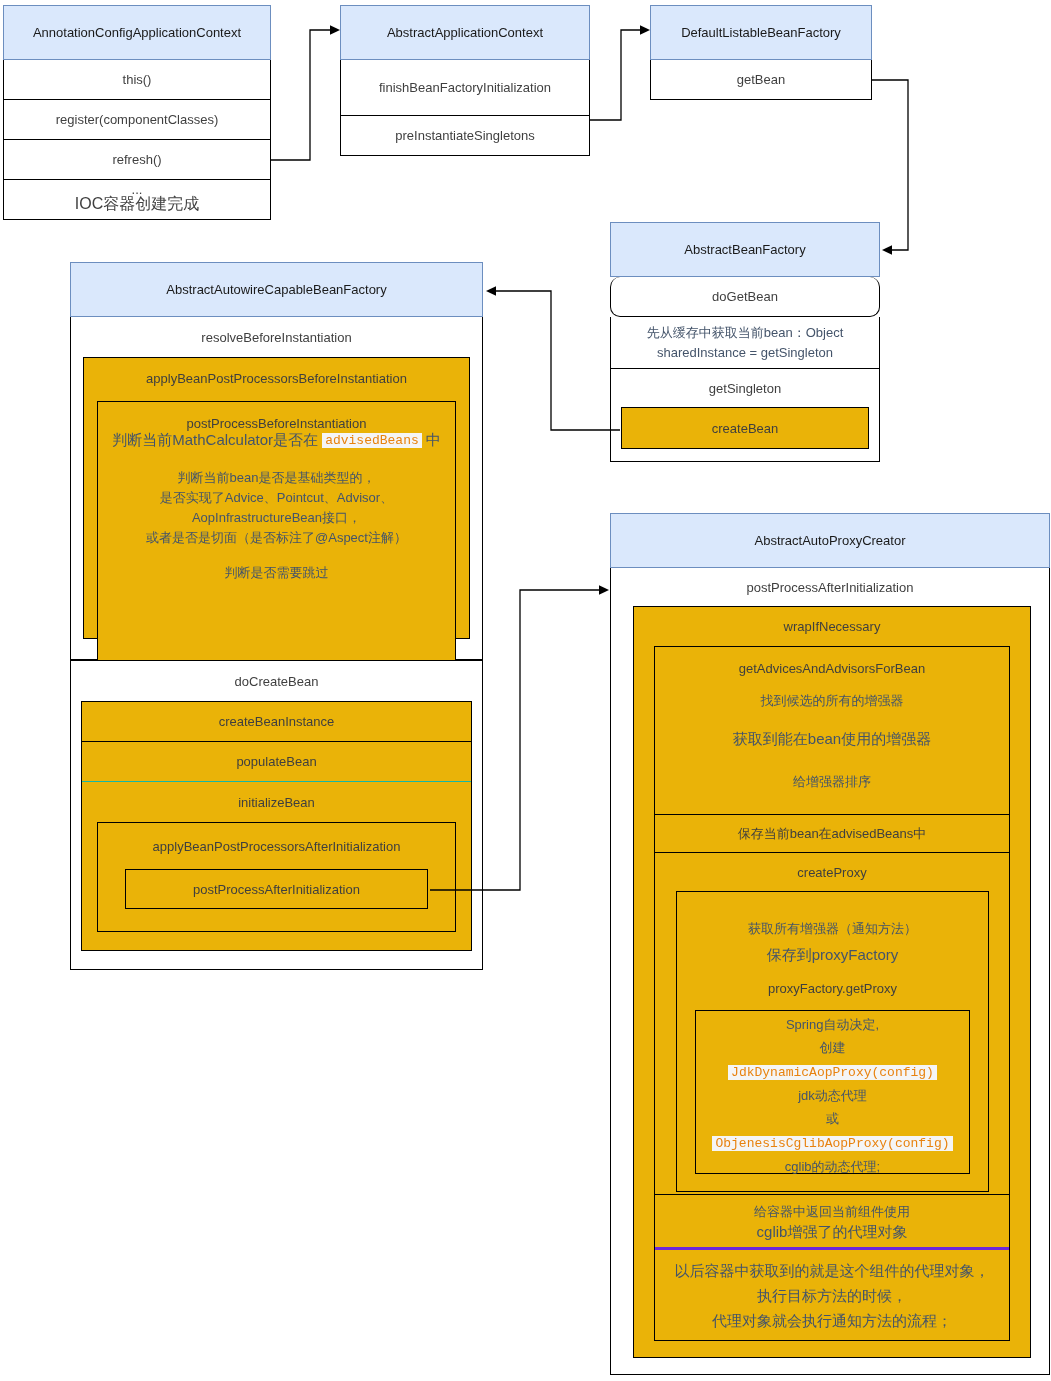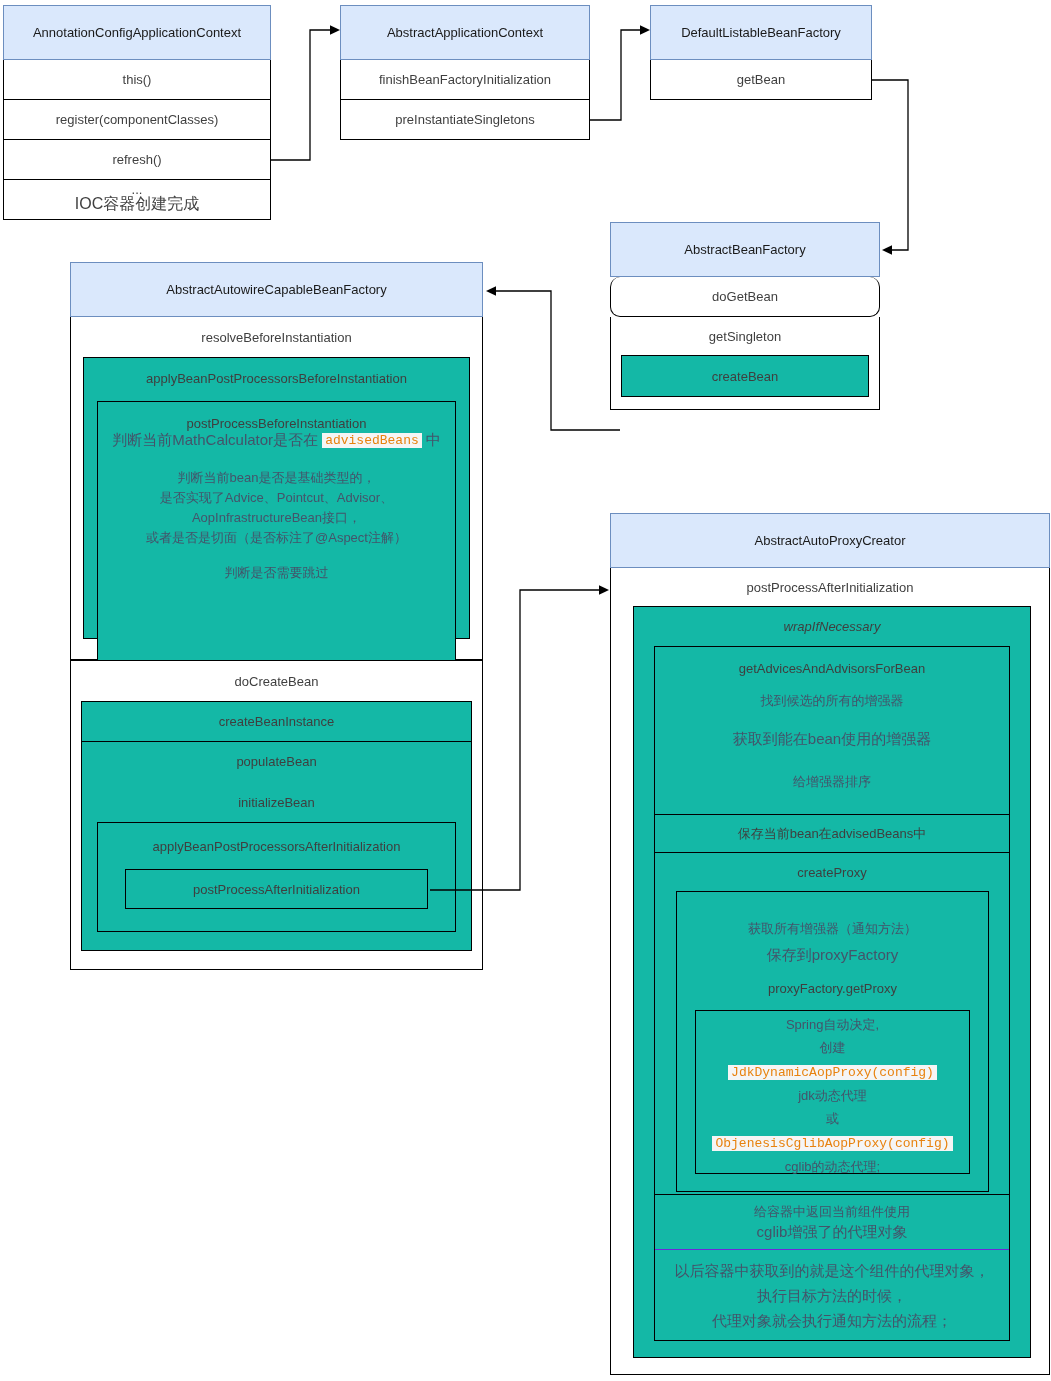--- a/index.html
+++ b/index.html
@@ -8,21 +8,21 @@
   .box{position:absolute;box-sizing:border-box;}
   .box *{box-sizing:border-box;}
   .hdr{height:55px;background:#DAE8FC;border:1px solid #6C8EBF;display:flex;
        align-items:center;justify-content:center;font-size:13px;color:#1a1a1a;}
   .cell{border:1px solid #000;border-top:none;background:#fff;display:flex;
         align-items:center;justify-content:center;font-size:13px;color:#3F3F3F;
         text-align:center;flex-direction:column;}
   .body{border:1px solid #000;border-top:none;background:#fff;}
   .seclabel{height:40px;display:flex;align-items:center;justify-content:center;
             font-size:13px;color:#3F3F3F;}
-  .ibox{border:1px solid #000;background:#14b8a6;}
+  .ibox{border:1px solid #000;background:#eab308;}
   .m{font-size:13px;color:#3F3F3F;text-align:center;}
   .zh{font-size:13px;color:#44546A;text-align:center;}
   .zh-lg{font-size:15px;color:#44546A;text-align:center;}
   .code{font-family:"Liberation Mono","DejaVu Sans Mono",monospace;color:#E8820E;
         background:#F5F5F5;font-size:13px;padding:0 3px;}
   .ctr{display:flex;align-items:center;justify-content:center;}
   svg.wires{position:absolute;left:0;top:0;pointer-events:none;}
 </style>
 </head>
 <body>
@@ -35,32 +35,36 @@
     <div class="cell" style="height:40px;">register(componentClasses)</div>
     <div class="cell" style="height:40px;">refresh()</div>
     <div class="cell" style="height:40px;">
       <div class="m" style="line-height:9px;">...</div>
       <div class="m" style="font-size:16px;line-height:20px;">IOC容器创建完成</div>
     </div>
   </div>
 
   <div class="box" style="left:340px;top:5px;width:250px;">
     <div class="hdr">AbstractApplicationContext</div>
-    <div class="cell" style="height:40px;">finishBeanFactoryInitialization</div>
+    <div class="cell" style="height:56px;">finishBeanFactoryInitialization</div>
     <div class="cell" style="height:40px;">preInstantiateSingletons</div>
   </div>
 
   <div class="box" style="left:650px;top:5px;width:222px;">
     <div class="hdr">DefaultListableBeanFactory</div>
     <div class="cell" style="height:40px;">getBean</div>
   </div>
 
   <div class="box" style="left:610px;top:222px;width:270px;">
     <div class="hdr">AbstractBeanFactory</div>
     <div class="cell" style="height:40px;border-radius:10px;">doGetBean</div>
+    <div class="cell" style="height:52px;">
+      <div class="zh" style="line-height:20px;">先从缓存中获取当前bean：Object</div>
+      <div class="zh" style="line-height:20px;">sharedInstance = getSingleton</div>
+    </div>
     <div class="body" style="height:93px;">
       <div class="seclabel" style="height:38px;">getSingleton</div>
       <div class="ibox ctr" style="height:42px;margin:0 10px;">
         <span class="m">createBean</span>
       </div>
     </div>
   </div>
 
   <div class="box" style="left:70px;top:262px;width:413px;">
     <div class="hdr">AbstractAutowireCapableBeanFactory</div>
@@ -107,21 +111,21 @@
         </div>
       </div>
     </div>
   </div>
 
   <div class="box" style="left:610px;top:513px;width:440px;height:862px;">
     <div class="hdr">AbstractAutoProxyCreator</div>
     <div class="body" style="height:807px;">
       <div class="seclabel" style="height:38px;">postProcessAfterInitialization</div>
       <div class="ibox" style="height:752px;margin-left:22px;width:398px;">
-        <div class="seclabel" style="height:39px;font-style:italic;">wrapIfNecessary</div>
+        <div class="seclabel" style="height:39px;">wrapIfNecessary</div>
         <div class="ibox" style="height:695px;margin:0 20px;display:flex;flex-direction:column;">
 
           <div style="height:168px;border-bottom:1px solid #000;">
             <div class="m" style="margin-top:14px;">getAdvicesAndAdvisorsForBean</div>
             <div class="zh" style="margin-top:16px;">找到候选的所有的增强器</div>
             <div class="zh-lg" style="margin-top:20px;">获取到能在bean使用的增强器</div>
             <div class="zh" style="margin-top:24px;">给增强器排序</div>
           </div>
 
           <div class="ctr" style="height:38px;border-bottom:1px solid #000;">
@@ -139,21 +143,21 @@
                 <div class="zh" style="line-height:23px;">创建</div>
                 <div style="line-height:23px;text-align:center;"><span class="code">JdkDynamicAopProxy(config)</span></div>
                 <div class="zh" style="line-height:23px;">jdk动态代理</div>
                 <div class="zh" style="line-height:23px;">或</div>
                 <div style="line-height:23px;text-align:center;"><span class="code">ObjenesisCglibAopProxy(config)</span></div>
                 <div class="zh" style="line-height:23px;">cglib的动态代理;</div>
               </div>
             </div>
           </div>
 
-          <div style="height:55px;border-bottom:1px solid #6d28d9;padding-top:7px;">
+          <div style="height:55px;border-bottom:3px solid #6d28d9;padding-top:7px;">
             <div class="zh" style="line-height:19px;">给容器中返回当前组件使用</div>
             <div class="zh-lg" style="line-height:22px;">cglib增强了的代理对象</div>
           </div>
 
           <div style="flex:1;padding-top:8px;">
             <div class="zh-lg" style="line-height:25px;">以后容器中获取到的就是这个组件的代理对象，</div>
             <div class="zh-lg" style="line-height:25px;">执行目标方法的时候，</div>
             <div class="zh-lg" style="line-height:25px;">代理对象就会执行通知方法的流程；</div>
           </div>
 

